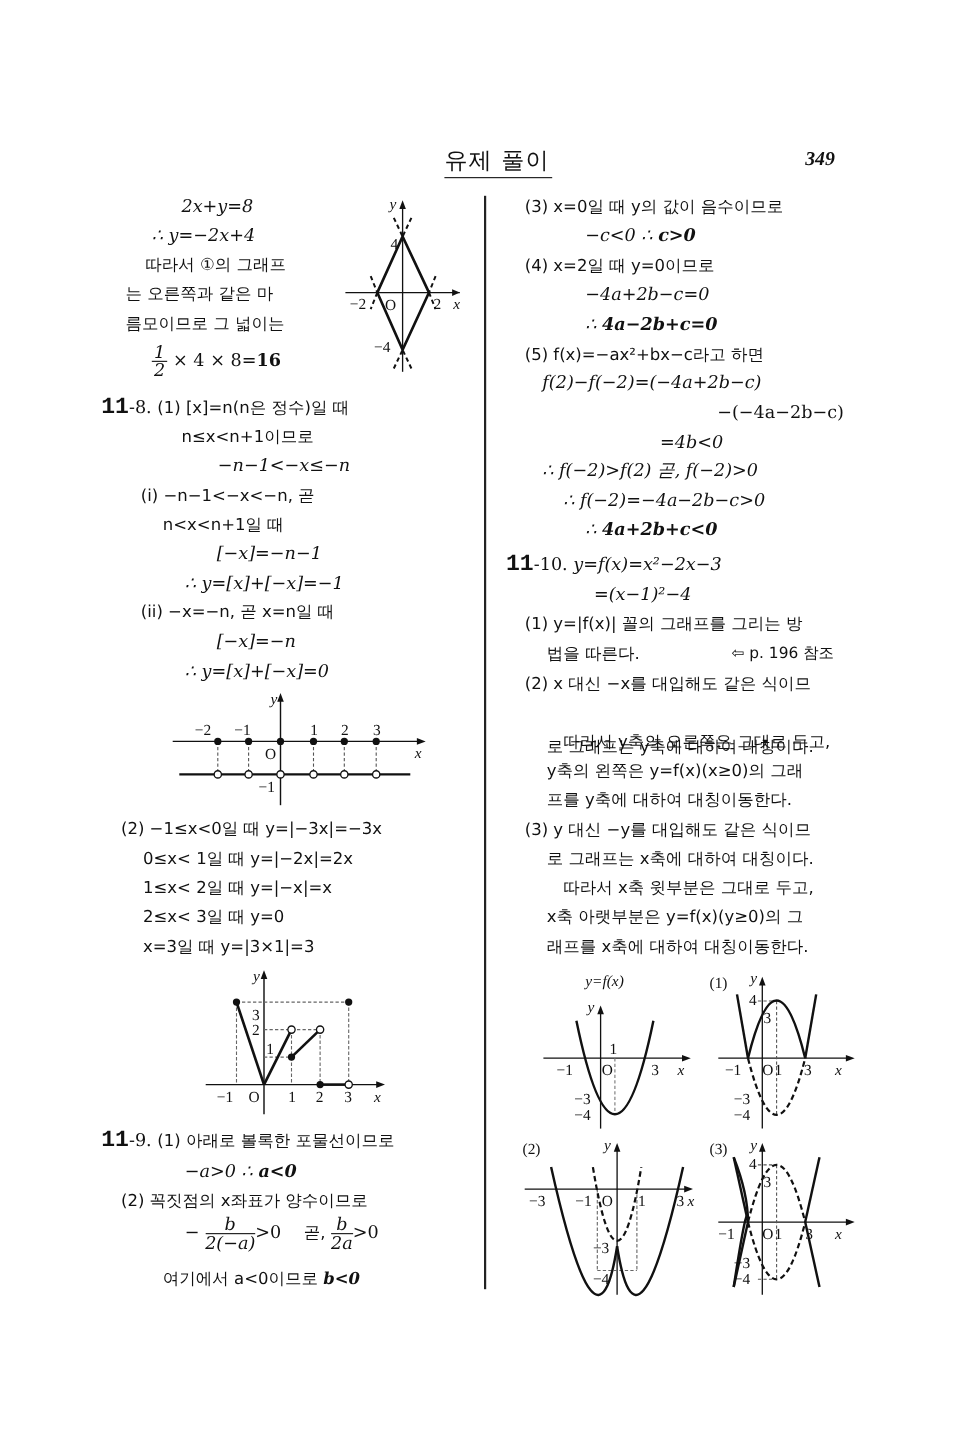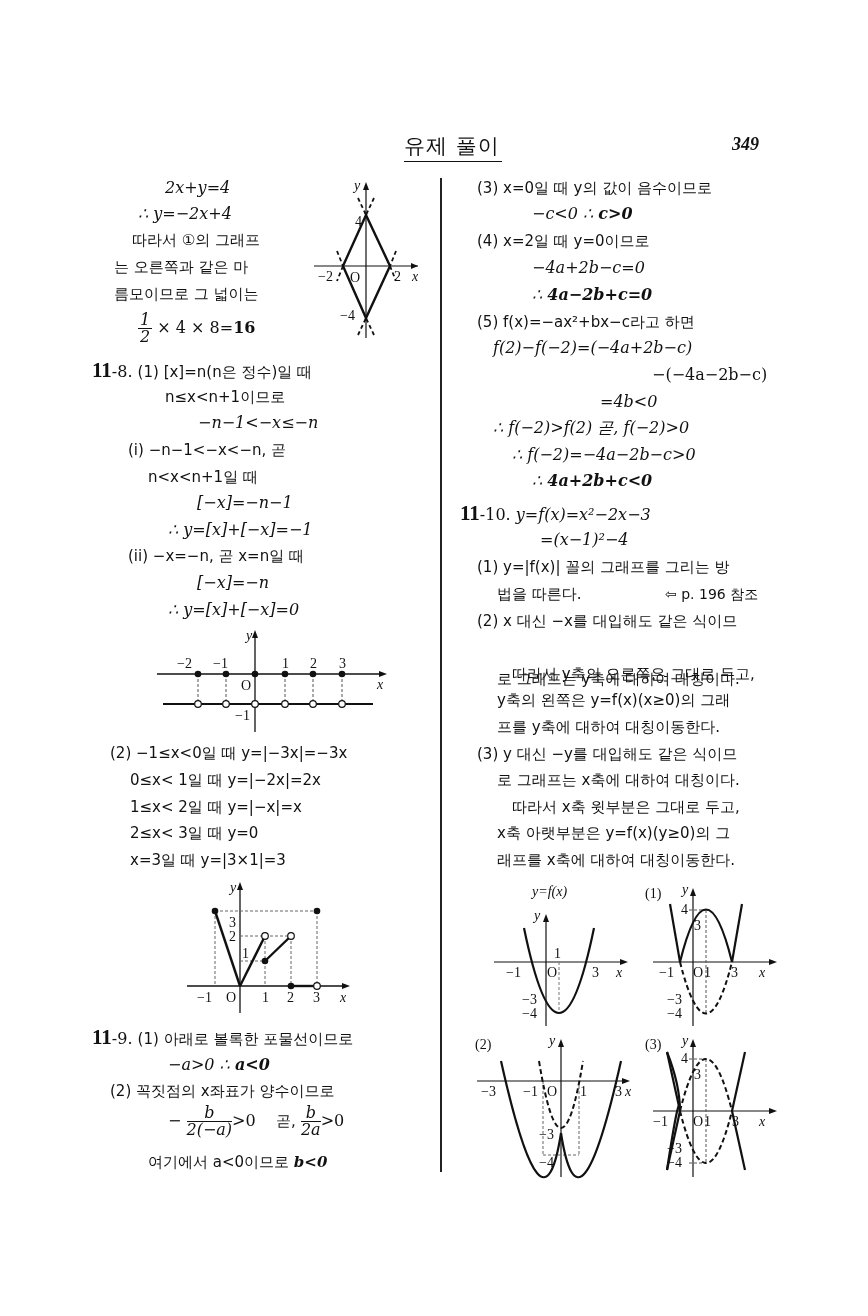--- a/index.html
+++ b/index.html
@@ -6,35 +6,35 @@
   body{width:868px;height:1316px;position:relative;overflow:hidden;color:#111;
        font-family:"DejaVu Serif","Liberation Serif",serif;}
   .header-title{position:absolute;left:404px;top:132px;font-family:"DejaVu Sans","Liberation Sans",sans-serif;
        font-size:21px;border-bottom:1.5px solid #111;padding:0 2px 1px 0;letter-spacing:1px;}
   .page-num{position:absolute;left:732px;top:134px;font-size:18px;font-style:italic;font-weight:bold;
        font-family:"Liberation Serif","DejaVu Serif",serif;}
   .divider{position:absolute;left:440px;top:178px;width:1.5px;height:994px;background:#222;}
   .ln{position:absolute;white-space:nowrap;font-size:16px;line-height:20px;}
   .kr{font-family:"DejaVu Sans","Liberation Sans",sans-serif;font-size:15px;}
   .b{font-weight:bold;margin-top:36px;}
-  .prob{font-family:Liberation Serif, serif;font-weight:bold;font-size:21px;margin-top:19px;}
+  .prob{font-family:Liberation Mono, monospace;font-weight:bold;font-size:21px;margin-top:19px;}
   .frac{display:inline-block;vertical-align:middle;text-align:center;line-height:16px;font-style:italic;}
   .frac span{display:block;}
   .frac .num{border-bottom:1px solid #111;padding:0 2px;}
   svg text{font-family:"Liberation Serif","DejaVu Serif",serif;font-size:14px;fill:#111;}
   svg{position:absolute;overflow:visible;}
 </style>
 </head>
 <body>
 
 <div class="header-title">유제 풀이</div>
 <div class="page-num">349</div>
 <div class="divider"></div>
 
-<div class="ln" style="left:165px;top:178px;font-style:italic">2x+y=4</div>
+<div class="ln" style="left:165px;top:178px;font-style:italic">2x+y=8</div>
 <div class="ln" style="left:138px;top:204px;font-style:italic">∴ y=−2x+4</div>
 <div class="ln kr" style="left:132px;top:230px">따라서 ①의 그래프</div>
 <div class="ln kr" style="left:114px;top:257px">는 오른쪽과 같은 마</div>
 <div class="ln kr" style="left:114px;top:284px">름모이므로 그 넓이는</div>
 <div class="ln" style="left:138px;top:312px">
   <span class="frac"><span class="num">1</span><span>2</span></span>
   <span>× 4 × 8=</span><span class="b">16</span>
 </div>
 
 <svg style="left:310px;top:178px" width="120" height="160">

